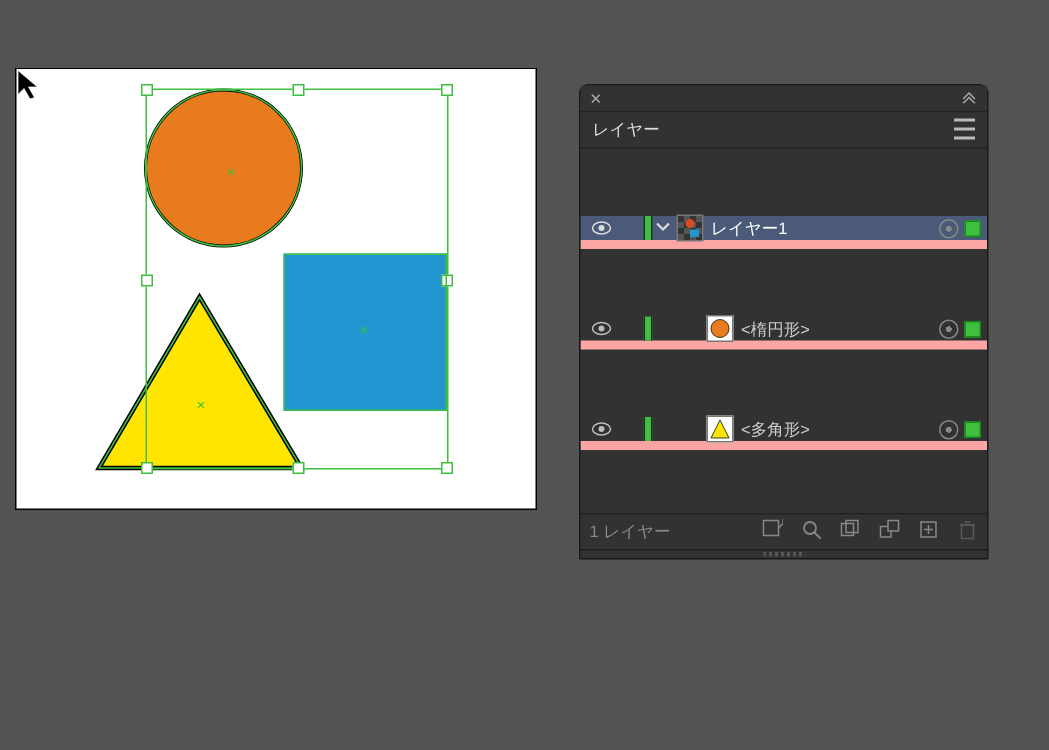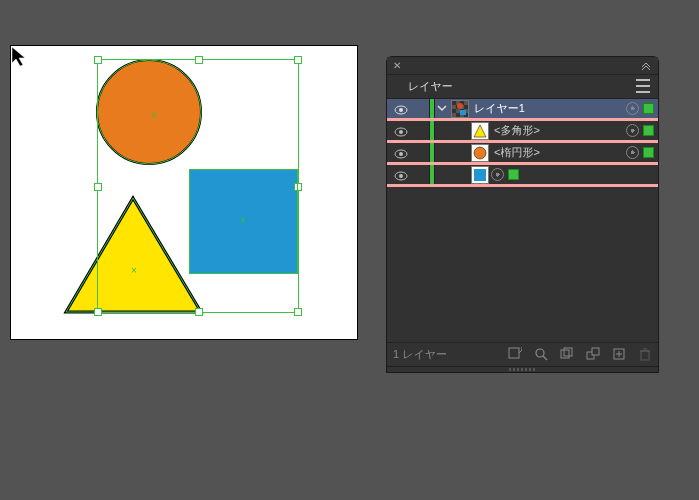--- a/index.html
+++ b/index.html
@@ -75,21 +75,21 @@
     .panel-close {
       color: #aaa; font-size: 10px;
     }
     .panel-collapse {
       font-size: 10px; color:#aaa;
     }
     .panel-tabs {
       height: 24px;
       display: flex;
       align-items: center;
-      padding: 0 21px;
+      padding: 0 8px;
       background:#323232;
       border-bottom: 1px solid #222;
       position: relative;
     }
     .panel-tab {
       color: #ddd;
       cursor: default;
     }
     .panel-menu {
       position:absolute;
@@ -104,23 +104,24 @@
     .panel-menu span { display:block; width:14px; height:2px; background:#bbb;}
     
     .layer-list {
       flex:1;
       overflow:hidden;
     }
     .layer-row {
       height: 22px;
       display:flex;
       align-items:center;
-      border-bottom: 3px solid #fca5a5;
+      border-bottom: 6px solid #fca5a5;
       position: relative;
       padding-right: 4px;
+      margin-top: 45px;
     }
     .layer-row.parent { background: #4a5a78;}
     .layer-row.parent .layer-name { color:#fff; }
     .layer-row.child .layer-name { color:#ccc; }
     
     .eye {
       width: 28px;
       text-align:center;
       color:#ccc;
     }
@@ -293,44 +294,44 @@
         <svg width="14" height="10">
             <ellipse cx="7" cy="5" rx="6" ry="4" fill="none" stroke="#bbb" stroke-width="1"></ellipse>
             <circle cx="7" cy="5" r="2" fill="#bbb"></circle>
           </svg>
       </div>
       <div class="lock"></div>
       <div class="sel-accent" style="background:#3fbf3f;"></div>
       <div class="indent"></div>
       <div class="thumb">
         <svg width="16" height="16">
-            <polygon points="8,2 14,14 2,14" fill="#ffe500" stroke="#000" stroke-width="0.5"></polygon>
-          </svg>
-      </div>
-      <div class="layer-name">&lt;多角形&gt;</div>
+            <circle cx="8" cy="8" r="6" fill="#e87b1e" stroke="#000" stroke-width="0.5"></circle>
+          </svg>
+      </div>
+      <div class="layer-name">&lt;楕円形&gt;</div>
       <div class="target-circle"></div>
       <div class="sel-square filled"></div>
     </div>
 
     <div class="layer-row child">
       <div class="eye">
         <svg width="14" height="10">
             <ellipse cx="7" cy="5" rx="6" ry="4" fill="none" stroke="#bbb" stroke-width="1"></ellipse>
             <circle cx="7" cy="5" r="2" fill="#bbb"></circle>
           </svg>
       </div>
       <div class="lock"></div>
       <div class="sel-accent" style="background:#3fbf3f;"></div>
       <div class="indent"></div>
       <div class="thumb">
         <svg width="16" height="16">
-            <circle cx="8" cy="8" r="6" fill="#e87b1e" stroke="#000" stroke-width="0.5"></circle>
-          </svg>
-      </div>
-      <div class="layer-name">&lt;楕円形&gt;</div>
+            <polygon points="8,2 14,14 2,14" fill="#ffe500" stroke="#000" stroke-width="0.5"></polygon>
+          </svg>
+      </div>
+      <div class="layer-name">&lt;多角形&gt;</div>
       <div class="target-circle"></div>
       <div class="sel-square filled"></div>
     </div>
 
     <div class="layer-row child">
       <div class="eye">
         <svg width="14" height="10">
             <ellipse cx="7" cy="5" rx="6" ry="4" fill="none" stroke="#bbb" stroke-width="1"></ellipse>
             <circle cx="7" cy="5" r="2" fill="#bbb"></circle>
           </svg>

